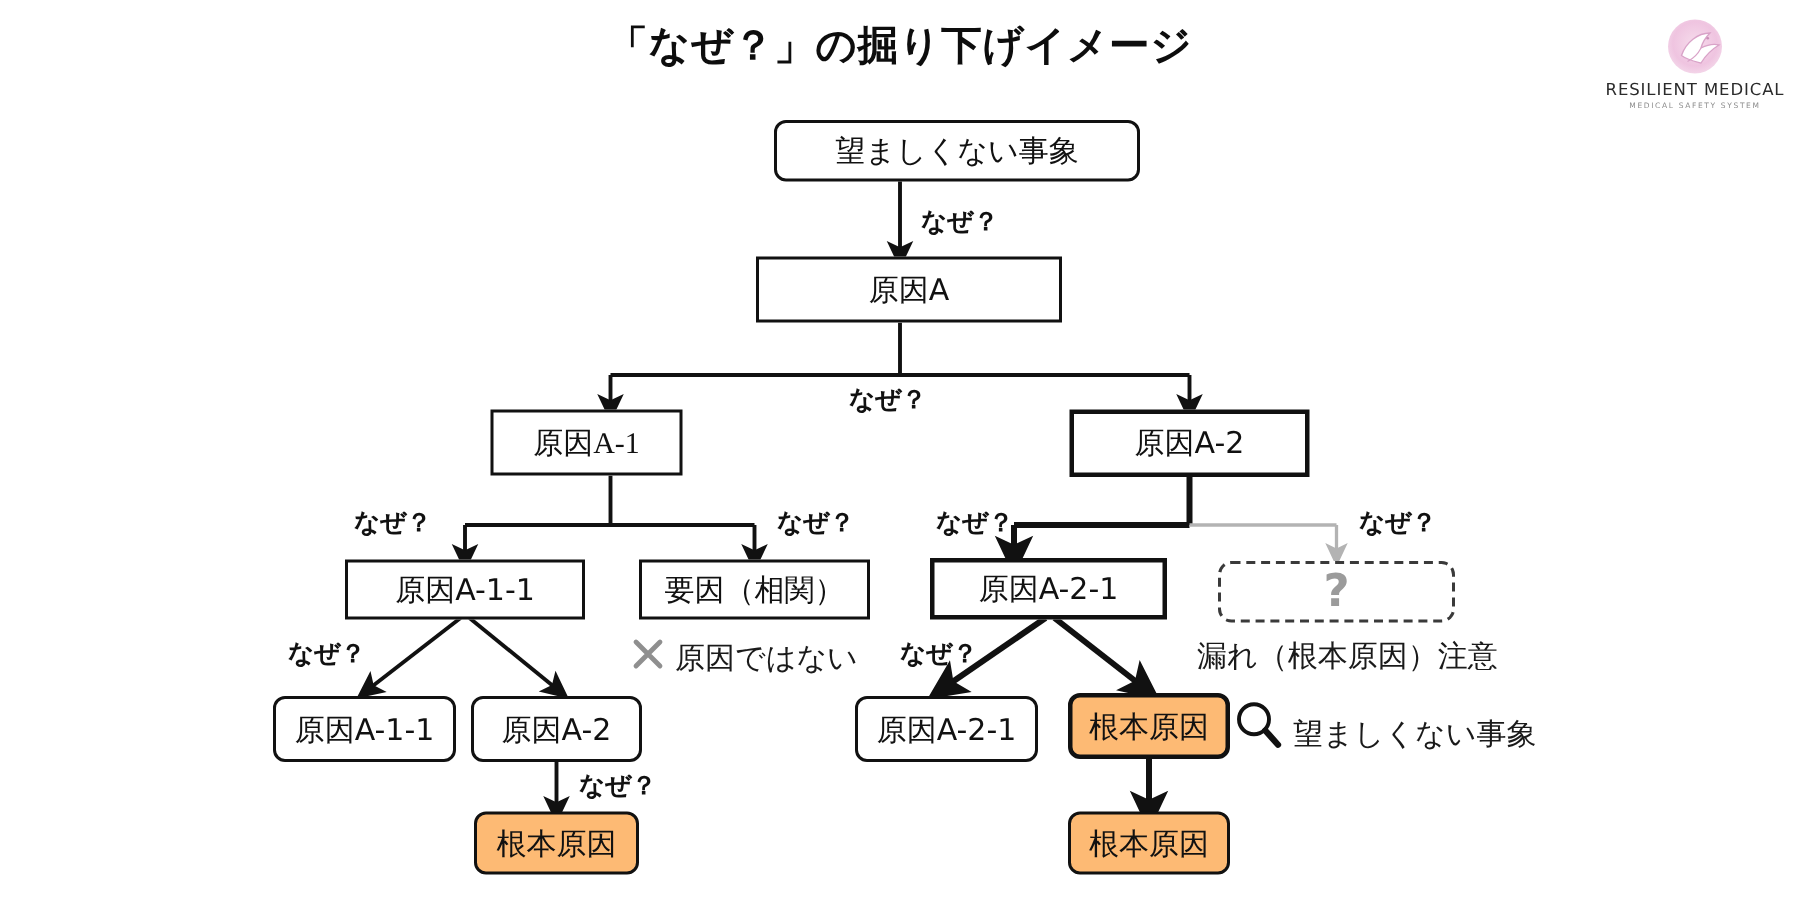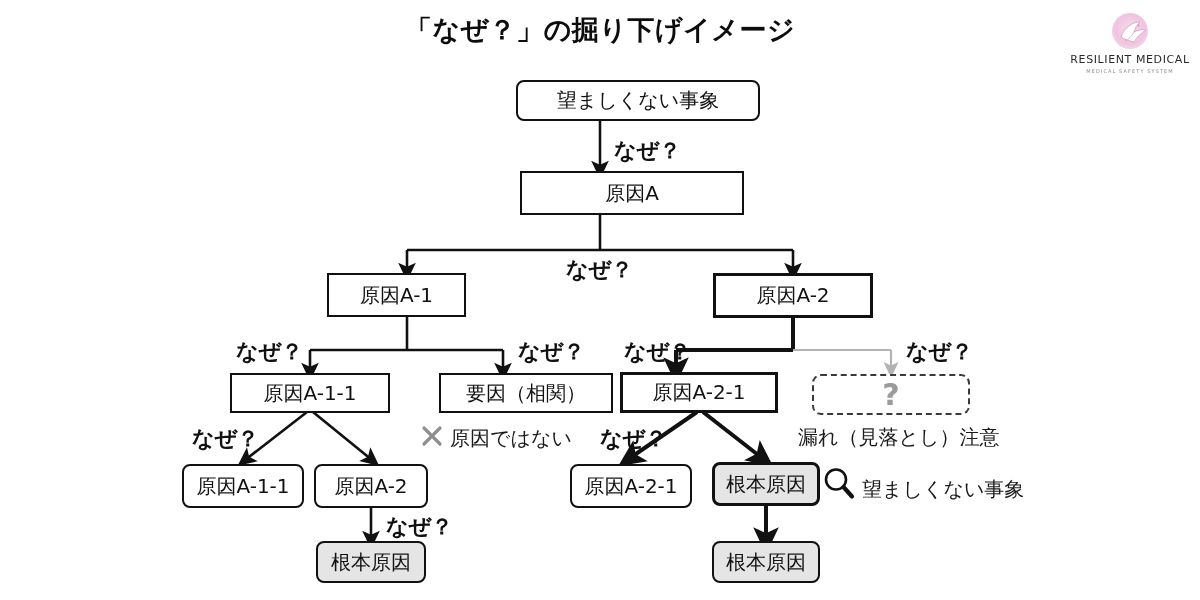--- a/index.html
+++ b/index.html
@@ -88,36 +88,36 @@
     align-items: center;
     justify-content: center;
     background: #ffffff;
     border: 2px solid #111111;
     color: #111111;
     font-size: 20px;
     white-space: nowrap;
   }
   .node.rounded { border-radius: 8px; }
   .node.thick   { border-width: 3px; }
-  .node.green   { background: #e5e5e5; }
+  .node.green   { background: #fdba74; }
   .node.dashed  {
     border: 2px dashed #3a3a3a;
     border-radius: 9px;
     background: #ffffff;
   }
   .node.dashed .qmark {
     font-size: 30px;
     font-weight: bold;
     color: #9b9b9b;
   }
 
   
   .label {
     position: absolute;
-    font-size: 22px;
+    font-size: 17px;
     color: #111111;
     white-space: nowrap;
     font-weight: bold;
   }
   .label.note  { font-weight: normal; font-size: 20px; color: #1a1a1a; }
 
   .xmark {
     position: absolute;
     width: 22px;
     height: 22px;
@@ -194,29 +194,29 @@
     </g>
 
     <g stroke="#b3b3b3" stroke-width="2.2" fill="none">
       <line x1="793" y1="350" x2="891" y2="350"></line>
       <line x1="891" y1="350" x2="891" y2="370" marker-end="url(#ah-gray)"></line>
     </g>
   </svg>
 
   <div class="node rounded" style="left:516px; top:80px; width:244px; height:41px;">望ましくない事象</div>
 
-  <div class="node" style="left:520px; top:171px; width:224px; height:44px;">原因A</div>
-
-  <div class="node" style="left:327px; top:273px; width:139px; height:44px;">原因A-1</div>
+  <div class="node" style="left:504px; top:171px; width:204px; height:44px;">原因A</div>
+
+  <div class="node" style="left:327px; top:273px; width:128px; height:44px;font-family:Liberation Serif, serif;">原因A-1</div>
 
   <div class="node thick" style="left:713px; top:273px; width:160px; height:45px;">原因A-2</div>
 
   <div class="node" style="left:230px; top:373px; width:160px; height:40px;">原因A-1-1</div>
 
-  <div class="node" style="left:426px; top:373px; width:174px; height:40px;margin-left:13px;">要因（相関）</div>
+  <div class="node" style="left:426px; top:373px; width:154px; height:40px;">要因（相関）</div>
 
   <div class="node thick" style="left:620px; top:372px; width:158px; height:41px;">原因A-2-1</div>
 
   <div class="node dashed" style="left:812px; top:374px; width:158px; height:41px;">
     <span class="qmark">?</span>
   </div>
 
   <div class="node rounded" style="left:182px; top:464px; width:122px; height:44px;">原因A-1-1</div>
 
   <div class="node rounded" style="left:314px; top:464px; width:114px; height:44px;">原因A-2</div>
@@ -245,21 +245,21 @@
 
   <div class="label" style="left:600px; top:424px;">なぜ？</div>
 
   <div class="label" style="left:386px; top:512px;">なぜ？</div>
 
   <svg class="xmark" style="left:421px; top:425px;" viewBox="0 0 22 22">
     <path d="M3 3 L19 19 M19 3 L3 19" stroke="#8f8f8f" stroke-width="3.2" stroke-linecap="round"></path>
   </svg>
   <div class="label note" style="left:450px; top:425px;">原因ではない</div>
 
-  <div class="label note" style="left:798px; top:424px;">漏れ（見落とし）注意</div>
+  <div class="label note" style="left:798px; top:424px;">漏れ（根本原因）注意</div>
 
   <svg class="lens" style="left:822px; top:466px;" viewBox="0 0 34 34">
     <circle cx="14" cy="13.5" r="10" fill="none" stroke="#111111" stroke-width="2.6"></circle>
     <path d="M21.5 21 L30 30.5" stroke="#111111" stroke-width="4.2" stroke-linecap="round"></path>
   </svg>
   <div class="label note" style="left:862px; top:476px;">望ましくない事象</div>
 
 </div>
 
 </body></html>

